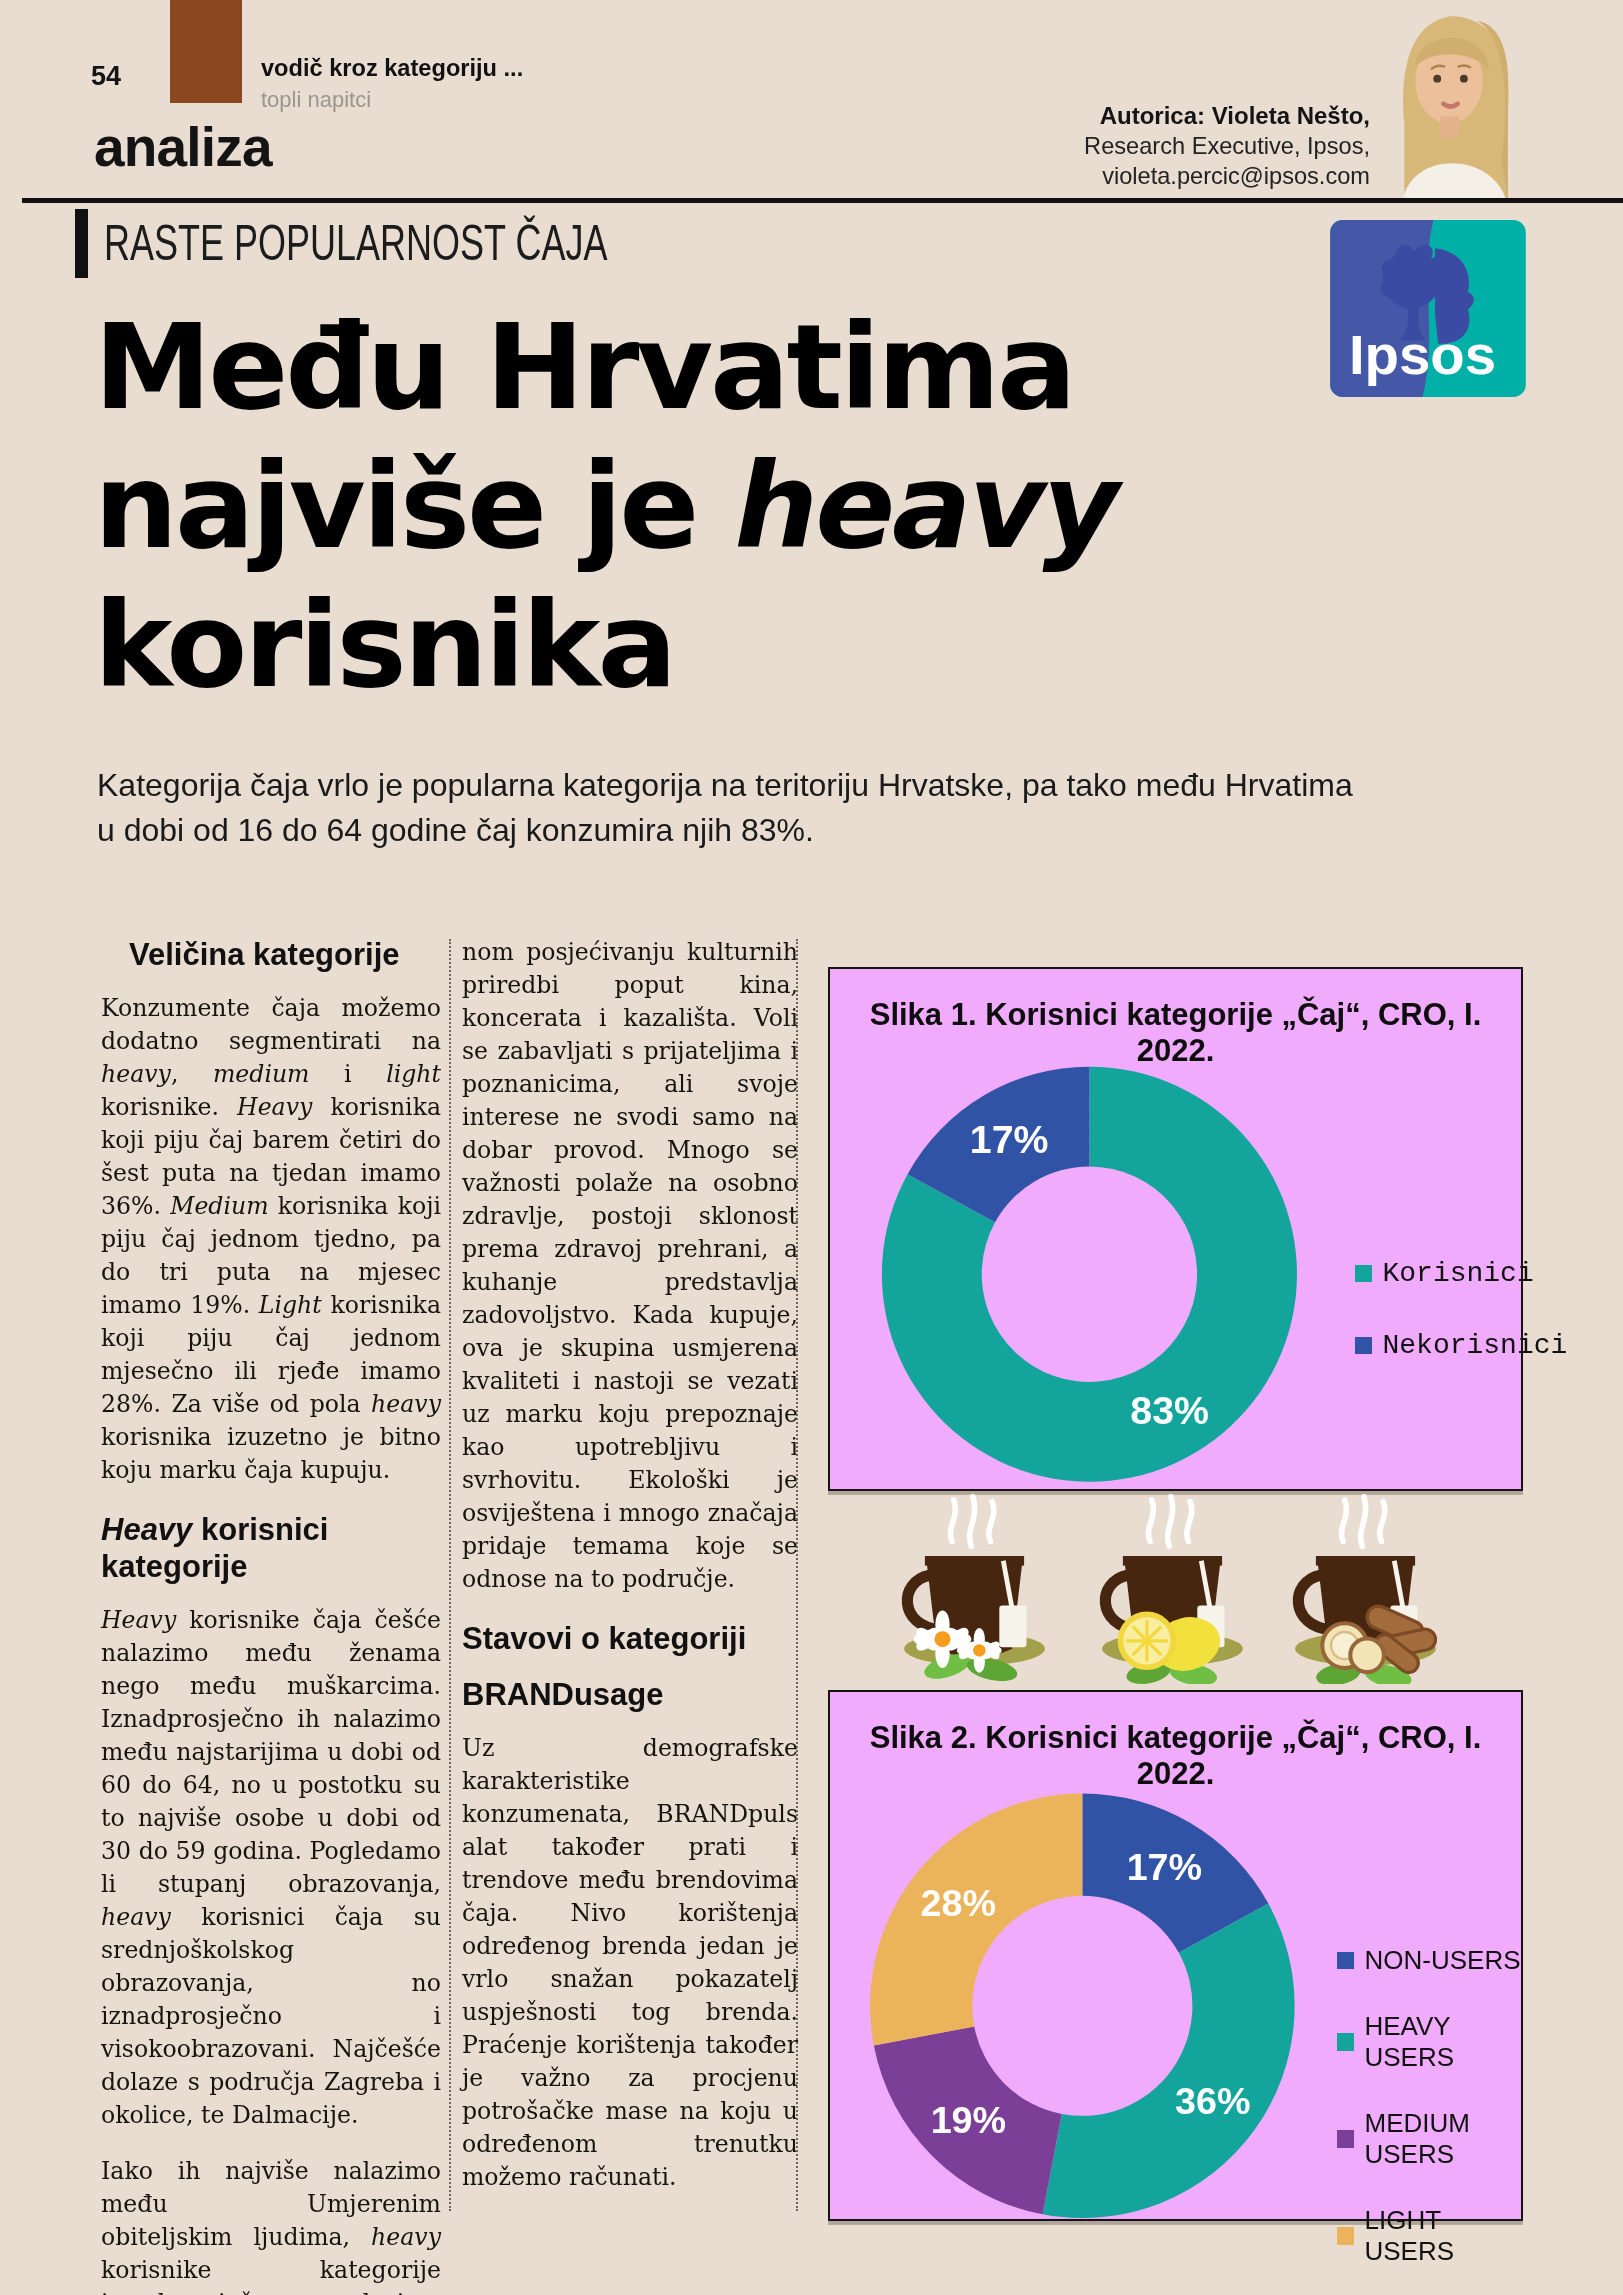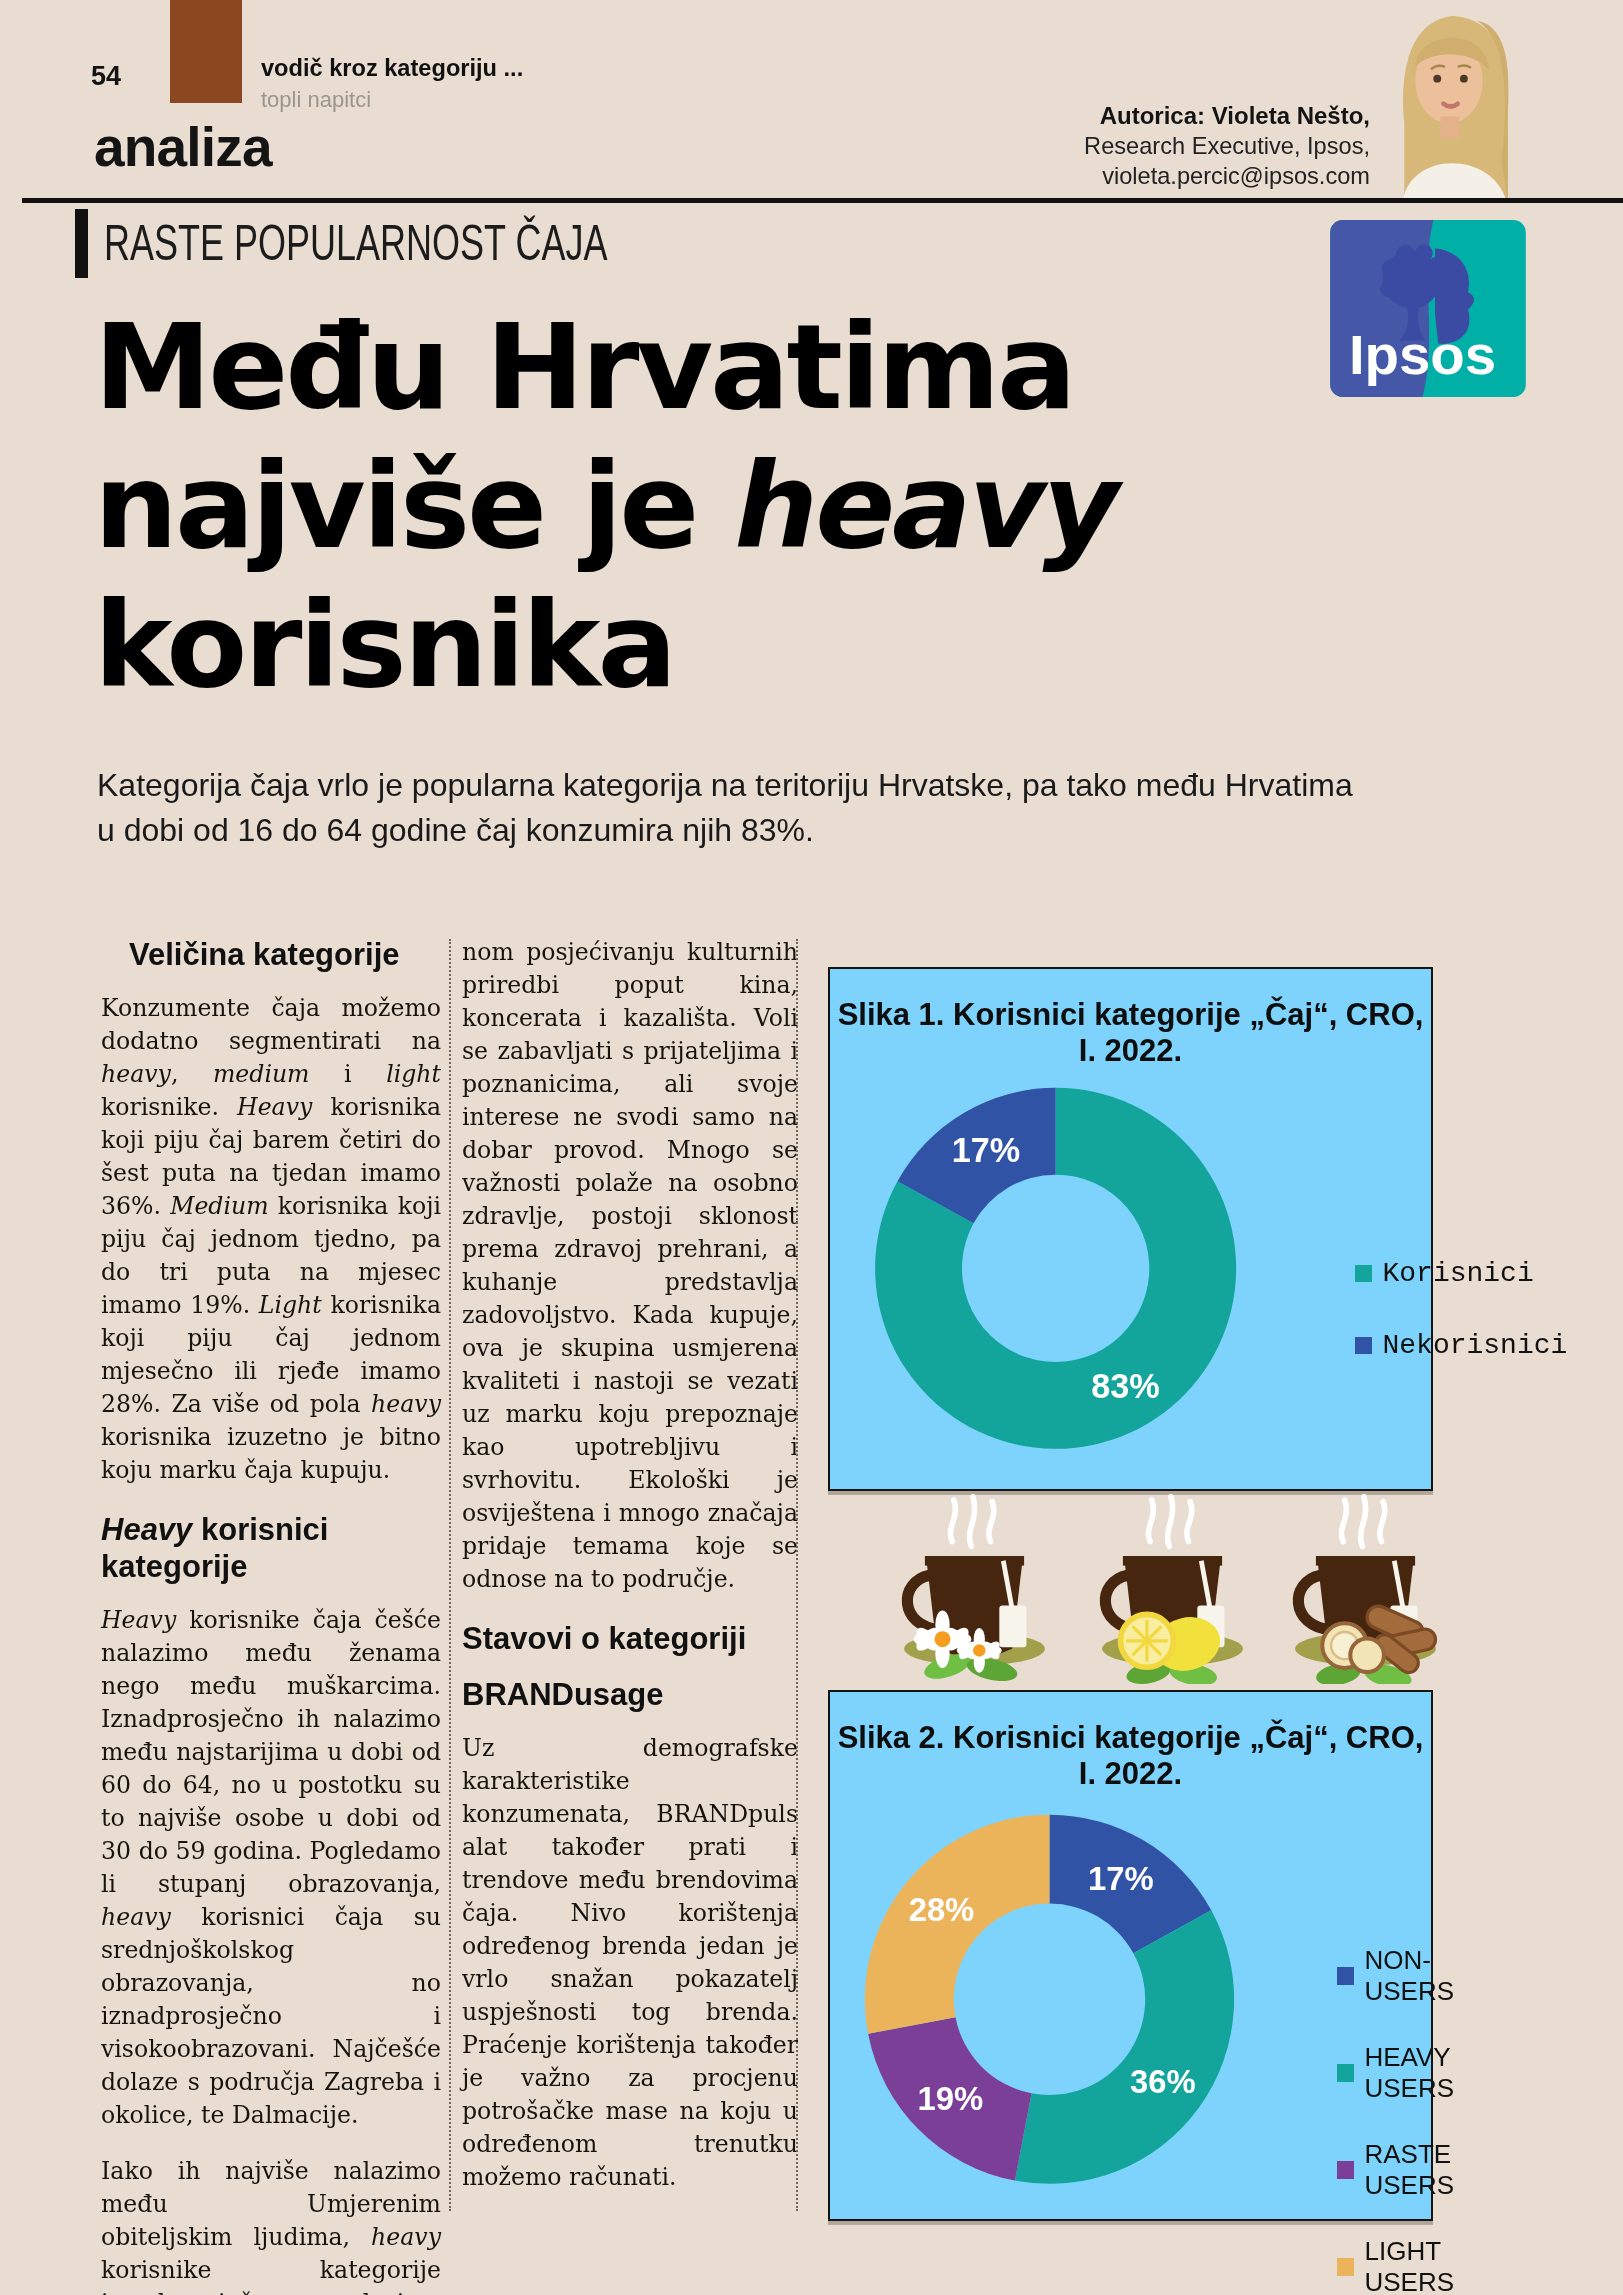--- a/index.html
+++ b/index.html
@@ -43,21 +43,21 @@
   .divider{top:939px;height:1272px;width:0;border-left:2.4px dotted #6a665f;}
   .div-1{left:449px;} .div-2{left:796px;}
   .col-heading{font-family:"Liberation Sans",sans-serif;font-weight:bold;font-size:31px;
                line-height:37px;text-align:left;margin:11px 0 19px;color:#111;}
   .col-heading:first-child{margin-top:0;margin-left:28px;}
   .body-para{font-family:"DejaVu Serif",serif;font-size:23.6px;line-height:33px;
              color:#17130e;margin:0 0 23.6px;}
   .it{font-style:italic;}
 
   
-  .figure-box{left:828px;width:605px;background:#7dd3fc;border:2.4px solid #141414;
+  .figure-box{left:828px;width:695px;background:#f0abfc;border:2.4px solid #141414;
               box-shadow:0 3.9px 0 rgba(109,96,84,.45);box-sizing:border-box;}
   .fig1{top:967px;height:524px;}
   .fig2{top:1690px;height:531px;}
   .fig-title{position:absolute;left:0;right:0;top:28px;text-align:center;
              font-weight:bold;font-size:31px;color:#0e0e0e;}
   .donut{position:absolute;left:0;top:0;width:100%;height:100%;}
   .donut-label{fill:#ffffff;font-family:"Liberation Sans",sans-serif;font-weight:bold;
                text-anchor:middle;dominant-baseline:central;}
   .legend{position:absolute;display:flex;flex-direction:column;}
   .fig1 .legend{left:525px;top:289px;gap:41px;}
@@ -293,21 +293,21 @@
       <div class="legend-item">
         <span class="legend-swatch" style="background: rgb(49, 83, 165);"></span>
         <span class="legend-label">NON-USERS</span>
       </div>
       <div class="legend-item">
         <span class="legend-swatch" style="background: rgb(19, 164, 155);"></span>
         <span class="legend-label">HEAVY USERS</span>
       </div>
       <div class="legend-item">
         <span class="legend-swatch" style="background: rgb(123, 63, 151);"></span>
-        <span class="legend-label">RASTE USERS</span>
+        <span class="legend-label">MEDIUM USERS</span>
       </div>
       <div class="legend-item">
         <span class="legend-swatch" style="background: rgb(236, 180, 90);"></span>
         <span class="legend-label">LIGHT USERS</span>
       </div>
     </div>
 </div>
 
 
 </body></html>

